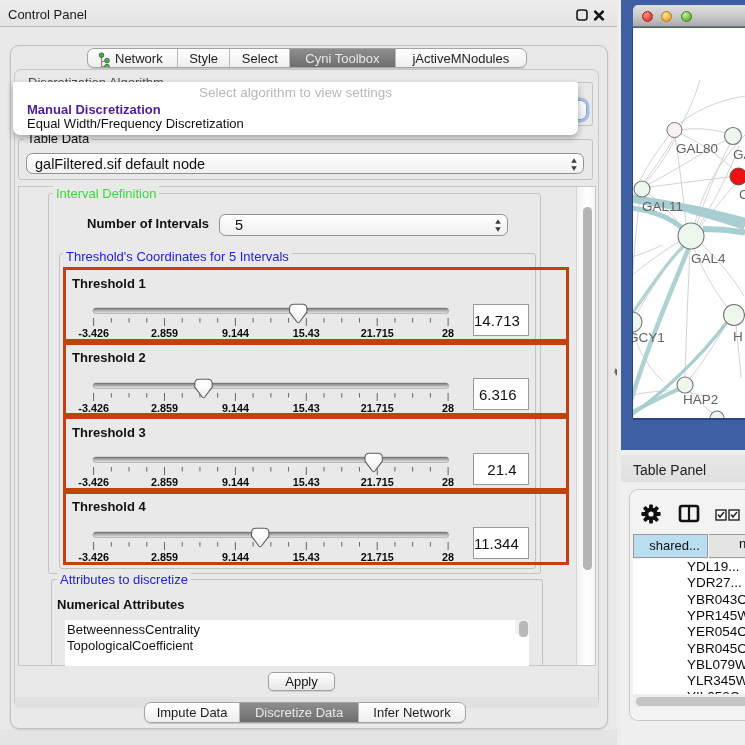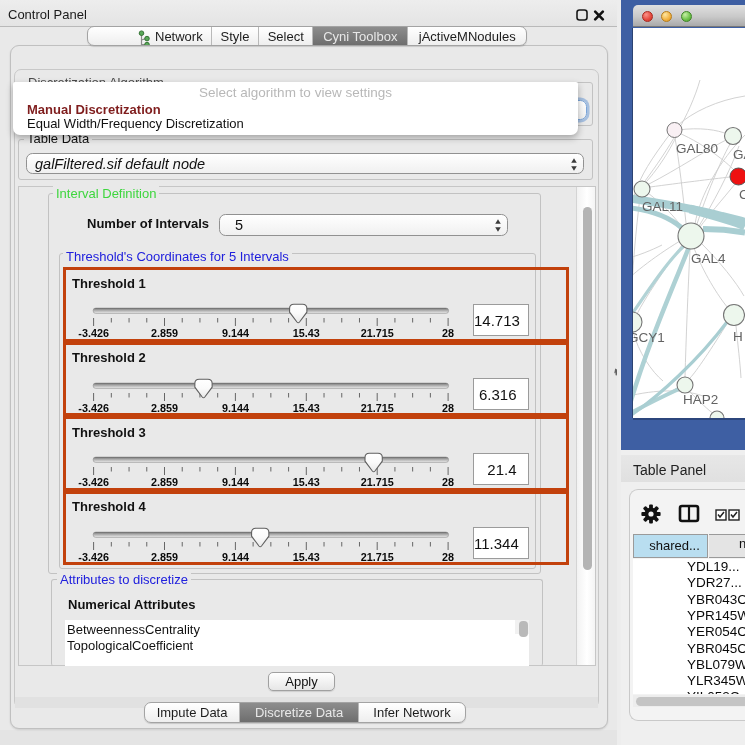--- a/index.html
+++ b/index.html
@@ -24,21 +24,21 @@
 #contB { position:absolute; left:14px; top:69px; width:585px; height:639px;
   border:1px solid #c8c8c8; border-radius:7px; background:#e9e9e9; }
 
 .capsule { position:absolute; display:flex; border:1px solid #a3a3a3; border-radius:7px;
   background:linear-gradient(#ffffff,#eeeeee); overflow:hidden;
   box-shadow:0 1px 1px rgba(0,0,0,0.15); }
 .capsule .seg { font-size:13px; color:#1c1c1c; text-align:center; line-height:19px;
   border-right:1px solid #b9b9b9; white-space:nowrap; }
 .capsule .seg:last-child { border-right:none; }
 .capsule .dark { background:linear-gradient(#8d8d8d,#6e6e6e); color:#e8e8e8; }
-#toptabs { left:87px; top:26px; width:440px; height:20px;padding-left:40px; }
+#toptabs { left:87px; top:48px; width:440px; height:20px; }
 #bottabs { left:144px; top:702px; width:322px; height:21px; }
 #bottabs .seg { line-height:19px; }
 
 .group { position:absolute; border:1px solid #c2c2c2; border-radius:3px; }
 .gtitle { position:absolute; font-size:13px; background:#e9e9e9; padding:0 3px; white-space:nowrap; }
 
 .combo { position:absolute; border:1px solid #919191; border-radius:6.5px;
   background:linear-gradient(#ffffff,#f0f0f0); font-size:14.5px; color:#111; }
 .combo .txt { position:absolute; left:10px; top:1.5px; }
 .combo svg.updown { position:absolute; right:6px; top:4px; }
@@ -66,21 +66,21 @@
 
 #apply { position:absolute; left:268px; top:672px; width:67px; height:19px;
   border:1px solid #a0a0a0; border-radius:5px; background:linear-gradient(#ffffff,#e6e6e6);
   font-size:13px; color:#111; text-align:center; line-height:17px;
   box-shadow:0 1px 1px rgba(0,0,0,0.12); }
 
 #popup { position:absolute; left:13px; top:82px; width:565px; height:53px;
   background:#fff; border-radius:2px 2px 7px 7px;
   box-shadow:0 3px 7px rgba(0,0,0,0.3); z-index:50; font-size:13px; }
 #popup .ph { position:absolute; left:0; right:0; top:3px; text-align:center; color:#b8b8b8; font-size:13.5px; }
-#popup .it1 { position:absolute; left:14px; top:20px; font-weight:bold; color:#7f1d1d; }
+#popup .it1 { position:absolute; left:14px; top:20px; font-weight:bold; color:#4c1d95; }
 #popup .it2 { position:absolute; left:14px; top:34px; color:#111; }
 
 #netwin { position:absolute; left:621px; top:0; width:124px; height:450px; background:#3e5fa3; }
 #nettitle { position:absolute; left:12px; top:5px; width:112px; height:22px;
   background:linear-gradient(#e0e0e0 0%,#c9c9c9 55%,#aaaaaa 100%); border-radius:5px 0 0 0;
   border-bottom:1px solid #787878; }
 .tl { position:absolute; top:6px; width:11px; height:11px; border-radius:50%; }
 #netcanvas { position:absolute; left:12px; top:28px; width:112px; height:390px; background:#fff; box-shadow:-1px 0 0 #2c4372, 0 2px 0 rgba(25,45,85,0.5); }
 #tpbar { position:absolute; left:621px; top:455px; width:124px; height:27px;
   background:linear-gradient(#e7e7e7,#e0e0e0); font-size:14px; color:#222; }
@@ -122,21 +122,21 @@
   <div id="contA"></div>
   <div id="contB"></div>
 
   <div class="group" style="left:18px; top:82px; width:575px; height:44px;"></div>
   <span class="lbl" style="left:28px; top:75px; font-size:13px; color:#4a4a4a;">Discretization Algorithm</span>
   <div class="combo" style="left:26px; top:100px; width:561px; height:20px;
        border-color:#7aa4d8; box-shadow:0 0 0 2.5px rgba(122,164,216,0.6);"></div>
 
   <div class="group" style="left:18px; top:139px; width:575px; height:41px;"></div>
   <span class="gtitle" style="left:24px; top:131px; color:#111;">Table Data</span>
-  <div class="combo" style="left:26px; top:153px; width:558px; height:21px;font-style:italic;">
+  <div class="combo" style="left:26px; top:153px; width:558px; height:21px;">
     <span class="txt" style="left:8px;">galFiltered.sif default node</span>
     <svg class="updown" width="6" height="13" viewBox="0 0 6 13">
       <path d="M3 0.2 L5.8 4.8 H0.2 Z" fill="#3a3a3a"></path>
       <path d="M3 12.8 L5.8 8.2 H0.2 Z" fill="#3a3a3a"></path>
     </svg>
   </div>
 
   <div id="scrollC"></div>
   <div id="vsb"></div>
   <div id="vsbthumb"></div>
@@ -272,21 +272,21 @@
         <text x="382.1" y="42" font-size="10.8" font-weight="bold" font-family="Liberation Sans" text-anchor="middle" fill="#0a0a0a">28</text>
         <g transform="translate(194.21,0)">
           <path d="M -8.65 17.2 L -8.65 13.5 Q -8.65 9.2 -4.35 9.2 L 4.35 9.2 Q 8.65 9.2 8.65 13.5 L 8.65 17.2 L 1.3 27 Q 0 28.4 -1.3 27 L -8.65 17.2 Z" fill="url(#thm)" stroke="#606060" stroke-width="1.1"></path>
         </g>
       </svg>
 <div class="vbox">11.344</div>
 </div>
 
   <div class="group" style="left:51px; top:579px; width:492px; height:87px; border-bottom:none;"></div>
   <span class="gtitle" style="left:57px; top:572px; color:#2020dd;">Attributes to discretize</span>
-  <span class="lbl b" style="left:57px; top:597px; font-size:13px; color:#111;margin-left:11px;">Numerical Attributes</span>
+  <span class="lbl b" style="left:57px; top:597px; font-size:13px; color:#111;">Numerical Attributes</span>
   <div id="attrlist" style="padding-top:2px;">
     <div>BetweennessCentrality</div>
     <div>TopologicalCoefficient</div>
     <div id="attrsb">
         <div id="attrsbthumb"></div>
       </div>
   </div>
 
   <div class="abs" style="left:15px; top:697px; width:583px; height:11px; background:#e1e1e1;"></div>
   <div id="apply">Apply</div>

